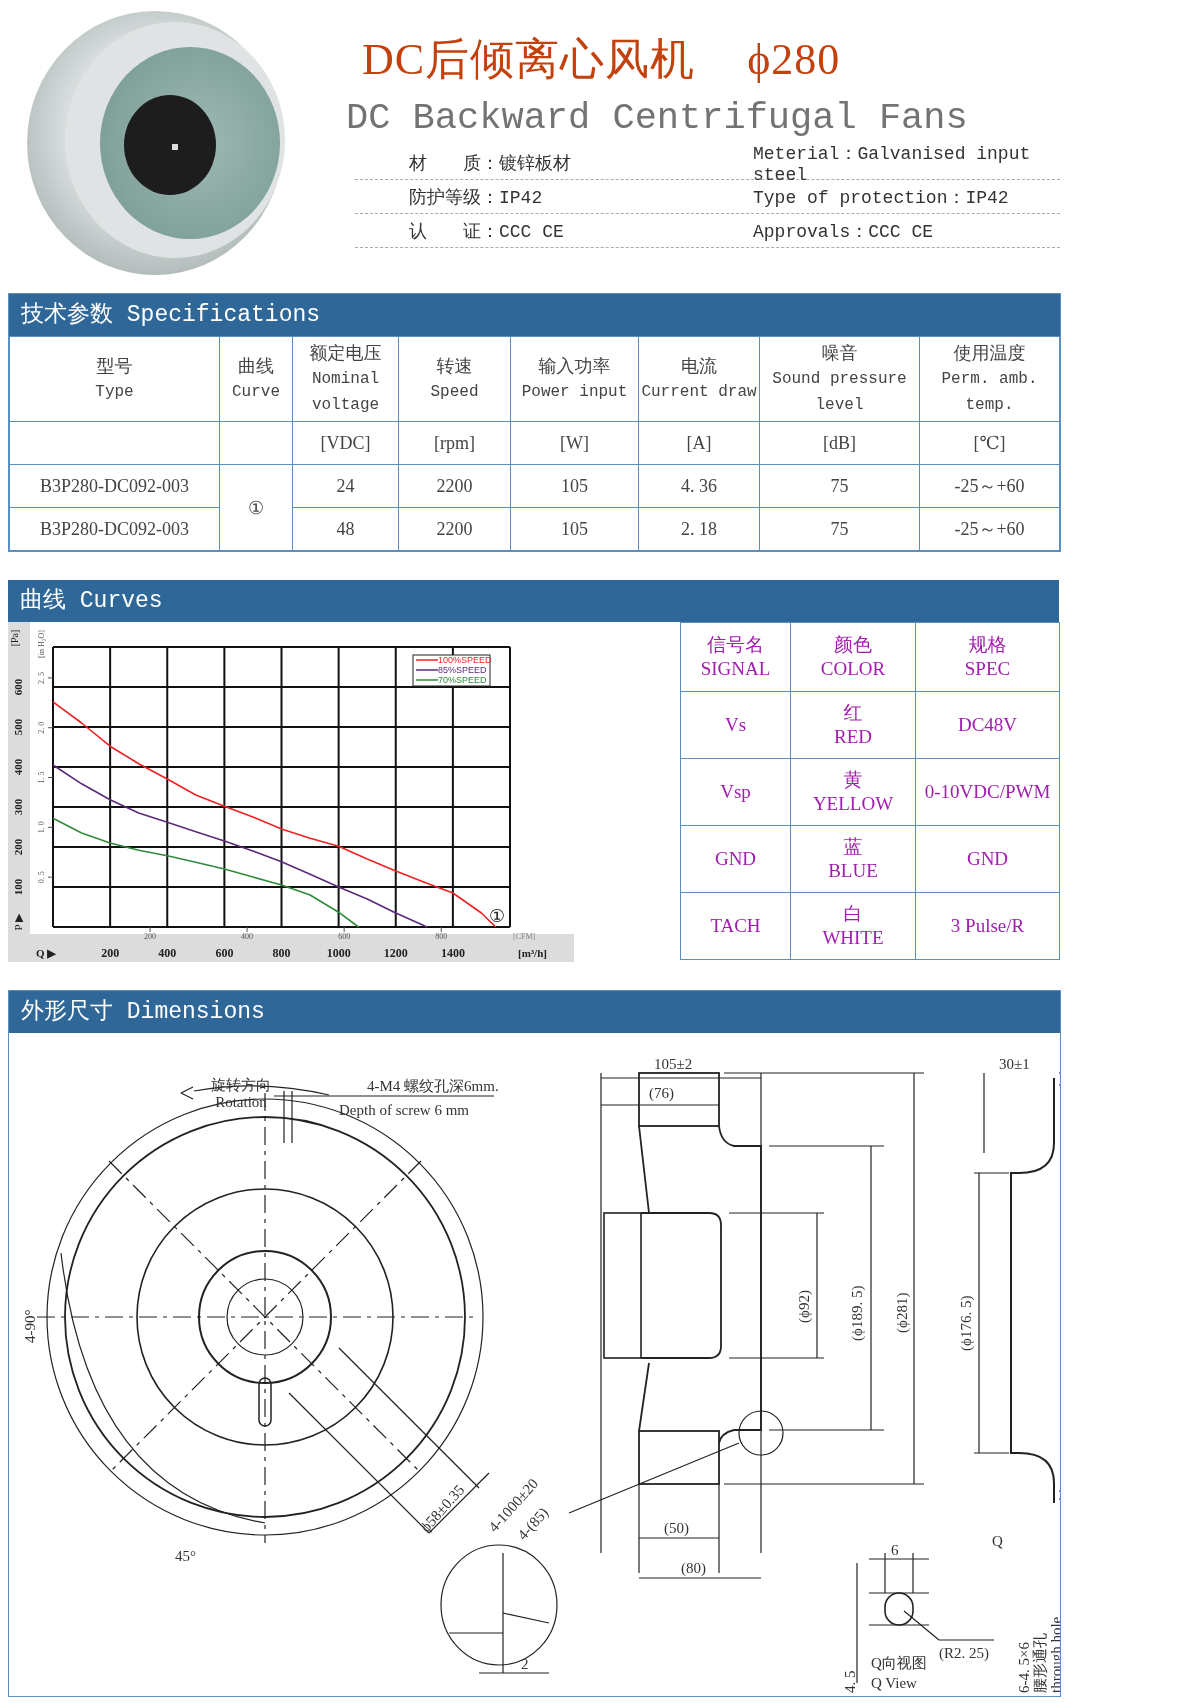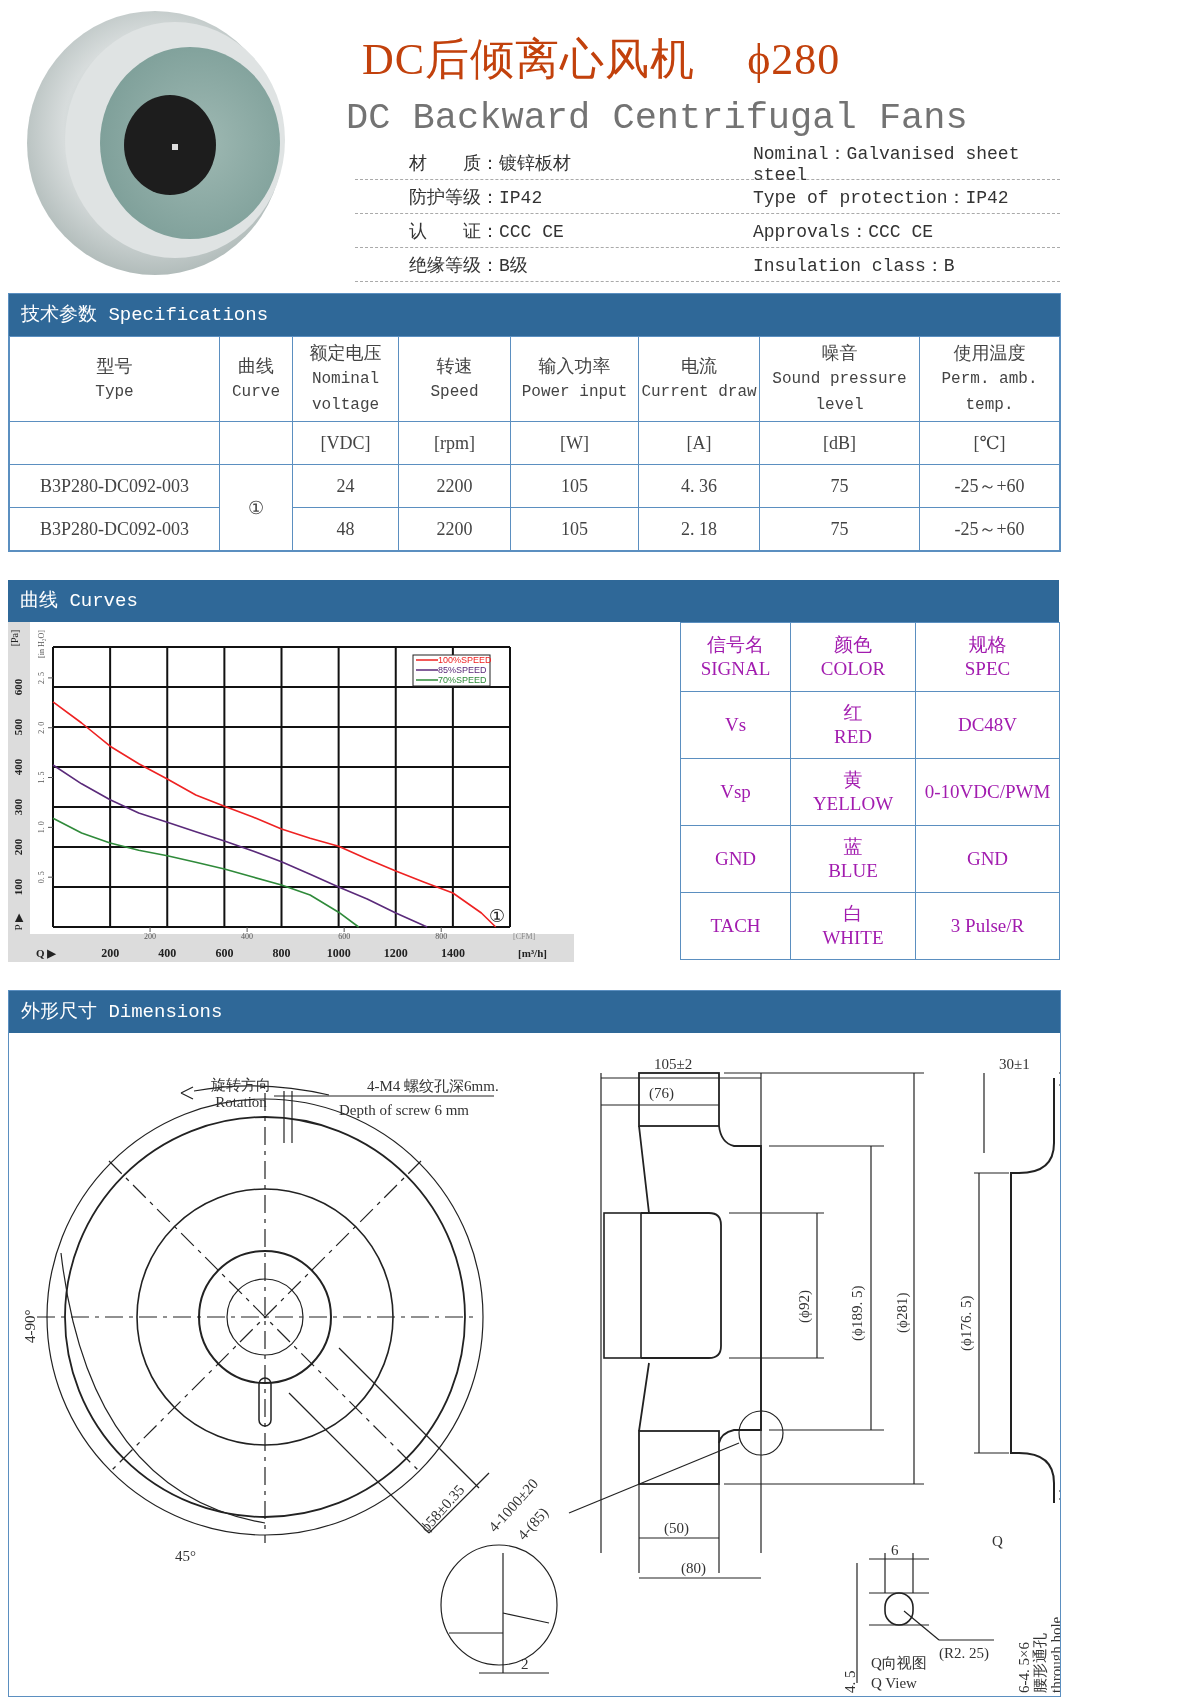--- a/index.html
+++ b/index.html
@@ -7,21 +7,21 @@
        font-family:"DejaVu Serif","Liberation Serif",serif;color:#333;}
   .abs{position:absolute;}
   #photo{left:10px;top:8px;width:290px;height:270px;}
   #title-cn{left:362px;top:30px;font-size:44px;color:#c2410c;font-family:"Liberation Serif","DejaVu Serif",serif;letter-spacing:1px;white-space:nowrap;}
   #title-en{left:346px;top:97px;font-size:37px;color:#737373;font-family:"Liberation Mono","DejaVu Sans Mono",monospace;white-space:nowrap;}
   .props{left:355px;top:146px;width:705px;}
   .prop-row{height:33px;border-bottom:1px dashed #aaa;display:flex;align-items:center;font-size:18px;font-family:"Liberation Mono","DejaVu Sans Mono",monospace;}
   .prop-row .cn{width:340px;padding-left:8px;margin-left:46px;}
   .prop-row .en{flex:1;padding-left:4px;}
   .section{position:absolute;left:8px;width:1051px;border:1px solid #5b8fc0;}
-  .sec-head{background:#2f6898;color:#fff;height:42px;line-height:42px;font-size:19px;padding-left:12px;
+  .sec-head{background:#2f6898;color:#fff;height:42px;line-height:42px;font-size:23px;padding-left:12px;
             font-family:"Liberation Mono","DejaVu Sans Mono",monospace;}
   table.spec{border-collapse:collapse;width:100%;font-family:"Liberation Serif","DejaVu Serif",serif;}
   table.spec td{border:1px solid #5b8fc0;text-align:center;color:#444;font-size:18px;padding:0;}
   table.spec .hd td{height:84px;line-height:24px;}
   table.spec .unit td{height:42px;}
   table.spec .row td{height:42px;}
   .mono{font-family:"Liberation Mono","DejaVu Sans Mono",monospace;font-size:16px;}
   table.sig{border-collapse:collapse;font-family:"Liberation Serif","DejaVu Serif",serif;}
   table.sig td{border:1px solid #5b8fc0;text-align:center;color:#a21caf;font-size:19px;line-height:24px;}
   #chart-wrap{left:8px;top:622px;width:566px;height:340px;}
@@ -53,33 +53,29 @@
 
 <div id="title-cn" class="abs">
   <span>DC后倾离心风机</span>
   <span style="margin-left:40px">ϕ280</span>
 </div>
 <div id="title-en" class="abs">DC Backward Centrifugal Fans</div>
 
 <div class="abs props">
   <div class="prop-row">
     <span class="cn">材　　质：镀锌板材</span>
-    <span class="en">Nominal：Galvanised sheet steel</span>
+    <span class="en">Meterial：Galvanised input steel</span>
   </div>
   <div class="prop-row">
     <span class="cn">防护等级：IP42</span>
     <span class="en">Type of protection：IP42</span>
   </div>
   <div class="prop-row">
     <span class="cn">认　　证：CCC CE</span>
     <span class="en">Approvals：CCC CE</span>
-  </div>
-  <div class="prop-row">
-    <span class="cn">绝缘等级：B级</span>
-    <span class="en">Insulation class：B</span>
   </div>
 </div>
 
 <div class="section" style="top:293px;">
   <div class="sec-head">技术参数 Specifications</div>
   <table class="spec">
     <colgroup>
       <col style="width:210px">
         <col style="width:73px">
         <col style="width:106px">

